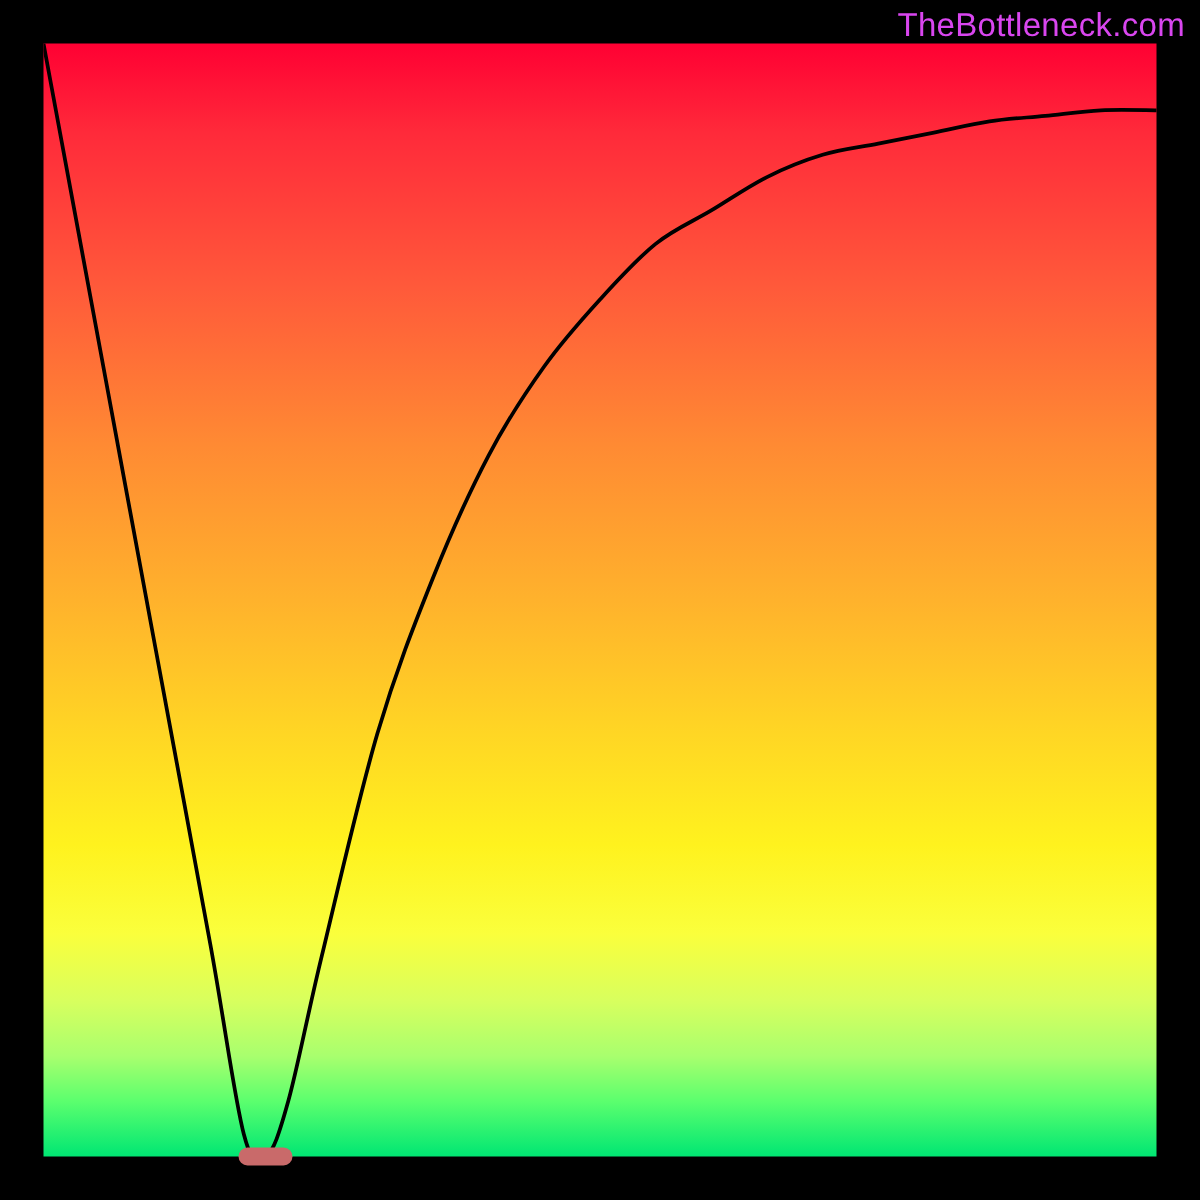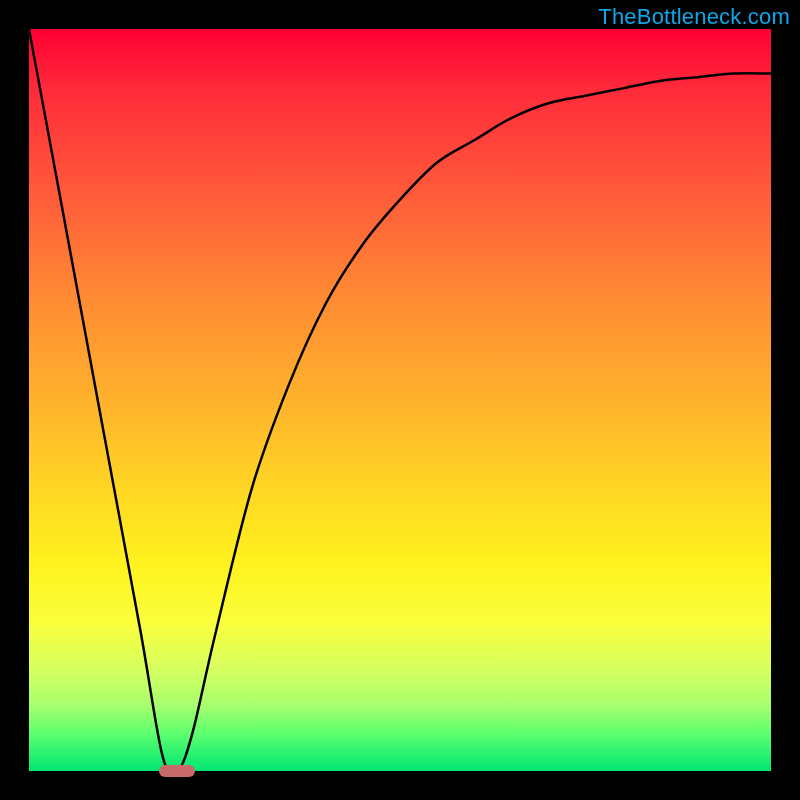--- a/index.html
+++ b/index.html
@@ -36,21 +36,21 @@
       #d8ff5e 86%,
       #a8ff6e 91%,
       #5cff6e 95%,
       #00e673 100%
     );
   }
   .watermark {
     position: absolute;
     top: 4px;
     right: 10px;
-    color: #0ea5e9;
+    color: #d946ef;
     font-size: 22px;
     font-weight: 500;
     letter-spacing: 0.2px;
     user-select: none;
   }
   svg.curve {
     position: absolute;
     left: 0;
     top: 0;
     width: 742px;

